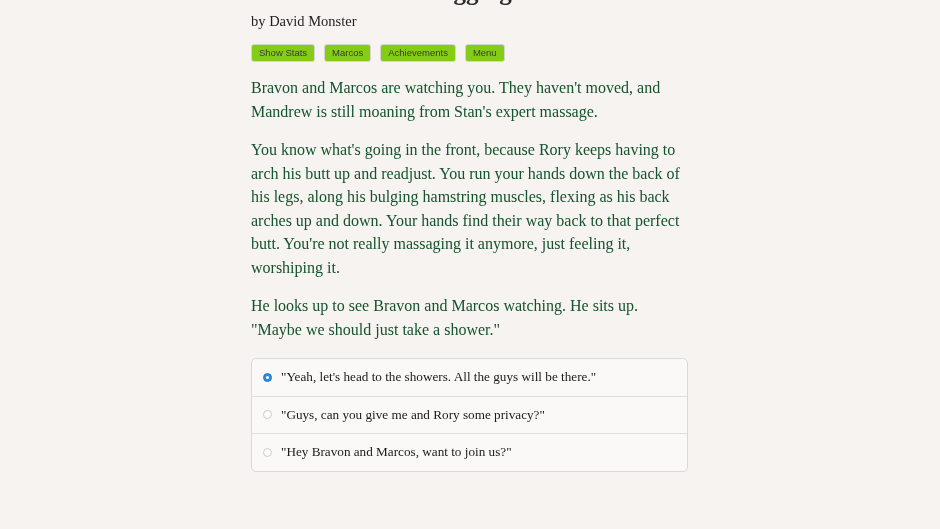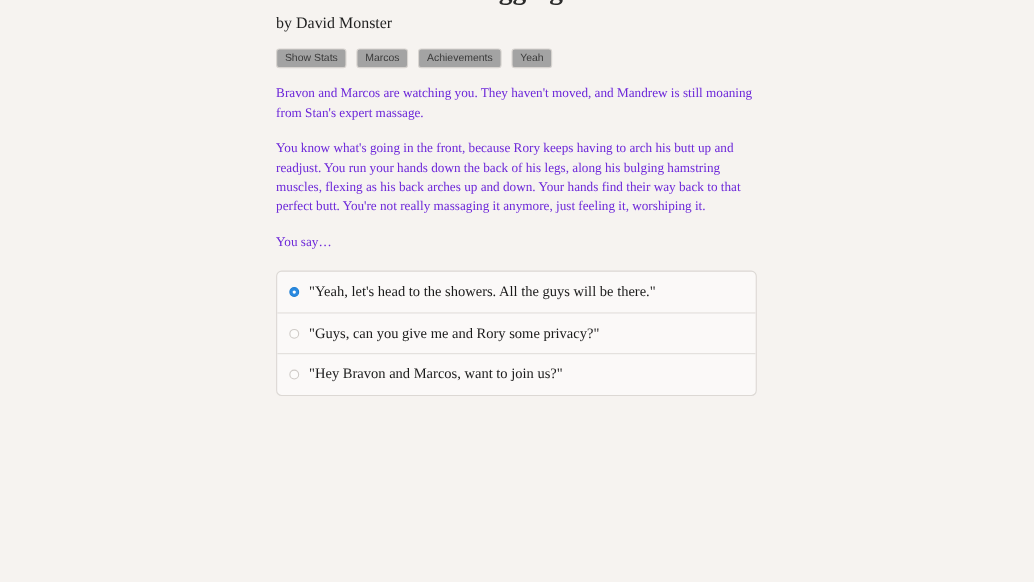--- a/index.html
+++ b/index.html
@@ -60,38 +60,38 @@
   .toolbar {
     margin-top: 12px;
     display: flex;
     gap: 9px;
     align-items: center;
   }
   .tool-btn {
     font-family: "Liberation Sans", sans-serif;
     font-size: 9.5px;
     color: #3a3a3a;
-    background: #a3a3a3;
+    background: #84cc16;
     border: 1px solid #d8d4d0;
     border-radius: 3px;
     padding: 3px 7px 4px 7px;
     line-height: 1;
     cursor: pointer;
     white-space: nowrap;
   }
 
   
   .story {
     margin-top: 14px;
   }
   .story p {
     font-family: "Liberation Serif", serif;
-    font-size: 12px;
+    font-size: 16px;
     line-height: 1.47;
-    color: #6d28d9;
+    color: #14532d;
     margin: 0 0 15px 0;
     text-align: left;
   }
   .story p.prompt {
     margin-bottom: 0;
   }
 
   
   .choices {
     margin-top: 17px;
@@ -152,27 +152,27 @@
     <div class="title-clip">
       <div class="title-text">Gigging</div>
     </div>
 
     <div class="byline">by David Monster</div>
 
     <div class="toolbar">
       <button class="tool-btn">Show Stats</button>
       <button class="tool-btn">Marcos</button>
       <button class="tool-btn">Achievements</button>
-      <button class="tool-btn">Yeah</button>
+      <button class="tool-btn">Menu</button>
     </div>
 
     <div class="story">
       <p>Bravon and Marcos are watching you. They haven't moved, and Mandrew is still moaning from Stan's expert massage.</p>
       <p>You know what's going in the front, because Rory keeps having to arch his butt up and readjust. You run your hands down the back of his legs, along his bulging hamstring muscles, flexing as his back arches up and down. Your hands find their way back to that perfect butt. You're not really massaging it anymore, just feeling it, worshiping it.</p>
-      <p class="prompt">You say…</p>
+      <p>He looks up to see Bravon and Marcos watching. He sits up. "Maybe we should just take a shower."</p>
     </div>
 
     <div class="choices">
       <div class="choice">
         <span class="radio checked"></span>
         <span class="choice-label">"Yeah, let's head to the showers. All the guys will be there."</span>
       </div>
       <div class="choice">
         <span class="radio"></span>
         <span class="choice-label">"Guys, can you give me and Rory some privacy?"</span>

